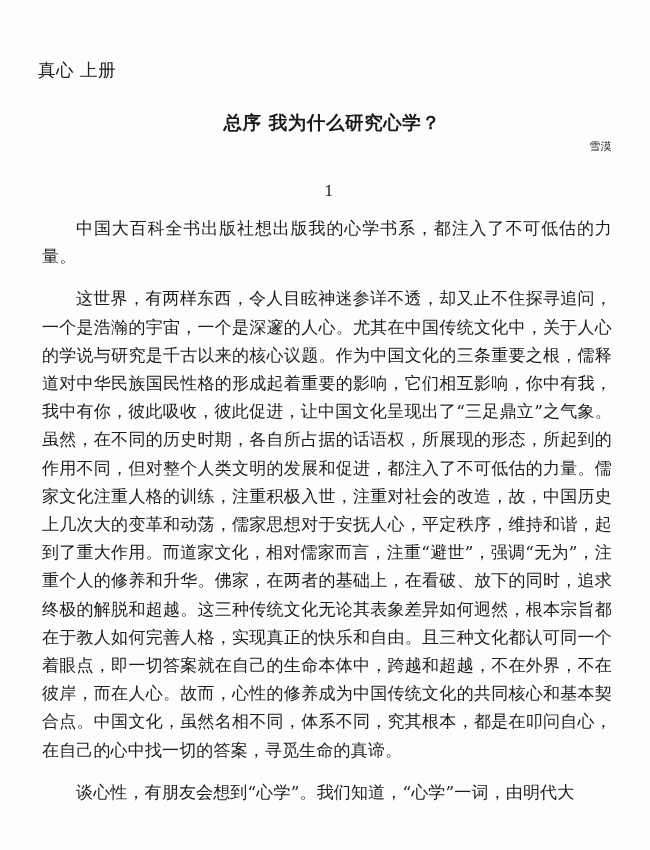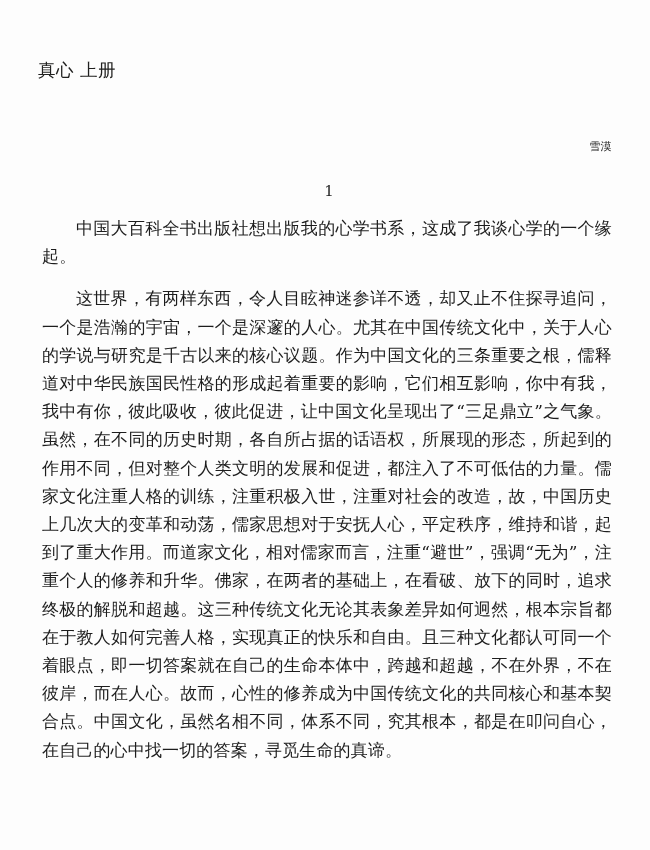--- a/index.html
+++ b/index.html
@@ -102,23 +102,27 @@
     margin-bottom: 0;
   }
 </style>
 </head>
 <body>
 
 <div class="page">
 
   <div class="running-head">真心 上册</div>
 
+  <div class="title-block">
+    <h1 class="doc-title">总序 我为什么研究心学？</h1>
+  </div>
 
   <div class="byline">雪漠</div>
 
   <div class="section-number">1</div>
 
   <div class="body-text">
-    <p class="para">中国大百科全书出版社想出版我的心学书系，这成了我谈心学的一个缘起。</p>
+    <p class="para">中国大百科全书出版社想出版我的心学书系，都注入了不可低估的力量。</p>
     <p class="para">这世界，有两样东西，令人目眩神迷参详不透，却又止不住探寻追问，一个是浩瀚的宇宙，一个是深邃的人心。尤其在中国传统文化中，关于人心的学说与研究是千古以来的核心议题。作为中国文化的三条重要之根，儒释道对中华民族国民性格的形成起着重要的影响，它们相互影响，你中有我，我中有你，彼此吸收，彼此促进，让中国文化呈现出了“三足鼎立”之气象。虽然，在不同的历史时期，各自所占据的话语权，所展现的形态，所起到的作用不同，但对整个人类文明的发展和促进，都注入了不可低估的力量。儒家文化注重人格的训练，注重积极入世，注重对社会的改造，故，中国历史上几次大的变革和动荡，儒家思想对于安抚人心，平定秩序，维持和谐，起到了重大作用。而道家文化，相对儒家而言，注重“避世”，强调“无为”，注重个人的修养和升华。佛家，在两者的基础上，在看破、放下的同时，追求终极的解脱和超越。这三种传统文化无论其表象差异如何迥然，根本宗旨都在于教人如何完善人格，实现真正的快乐和自由。且三种文化都认可同一个着眼点，即一切答案就在自己的生命本体中，跨越和超越，不在外界，不在彼岸，而在人心。故而，心性的修养成为中国传统文化的共同核心和基本契合点。中国文化，虽然名相不同，体系不同，究其根本，都是在叩问自心，在自己的心中找一切的答案，寻觅生命的真谛。</p>
+    <p class="para">谈心性，有朋友会想到“心学”。我们知道，“心学”一词，由明代大</p>
   </div>
 
 </div>
 
 </body></html>

